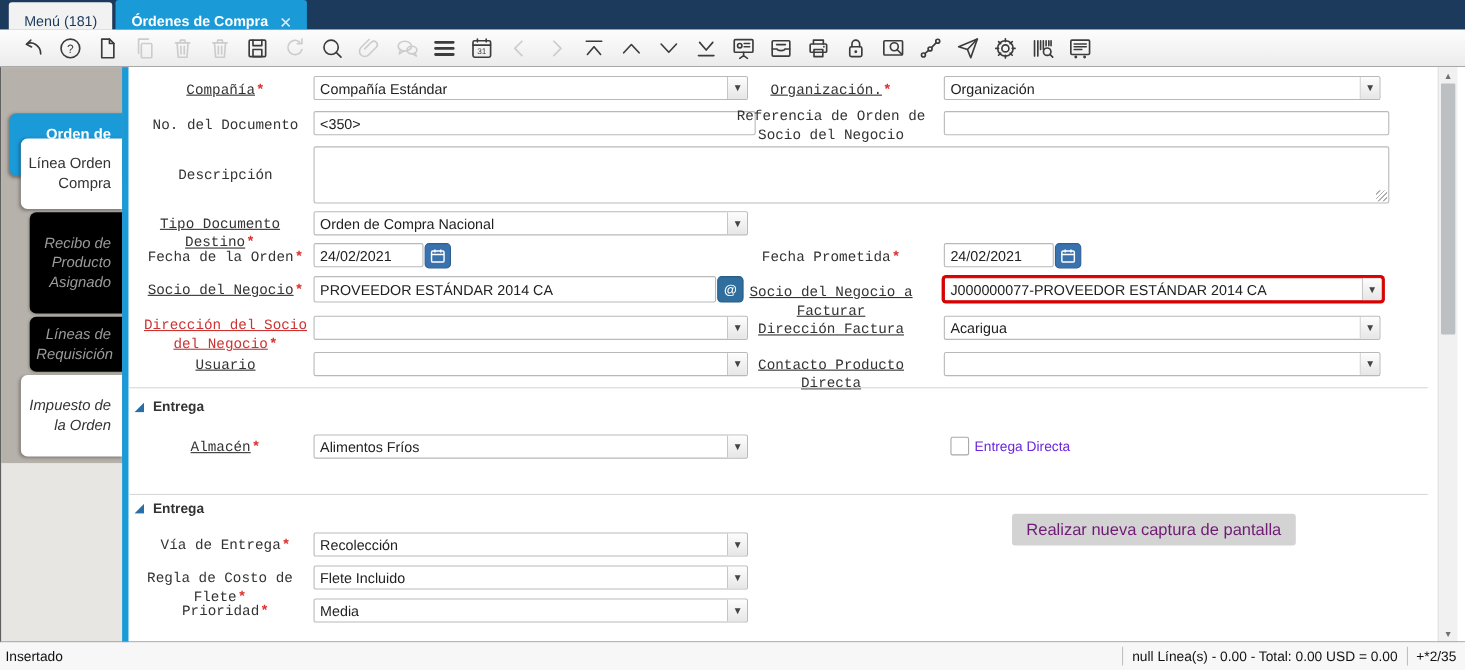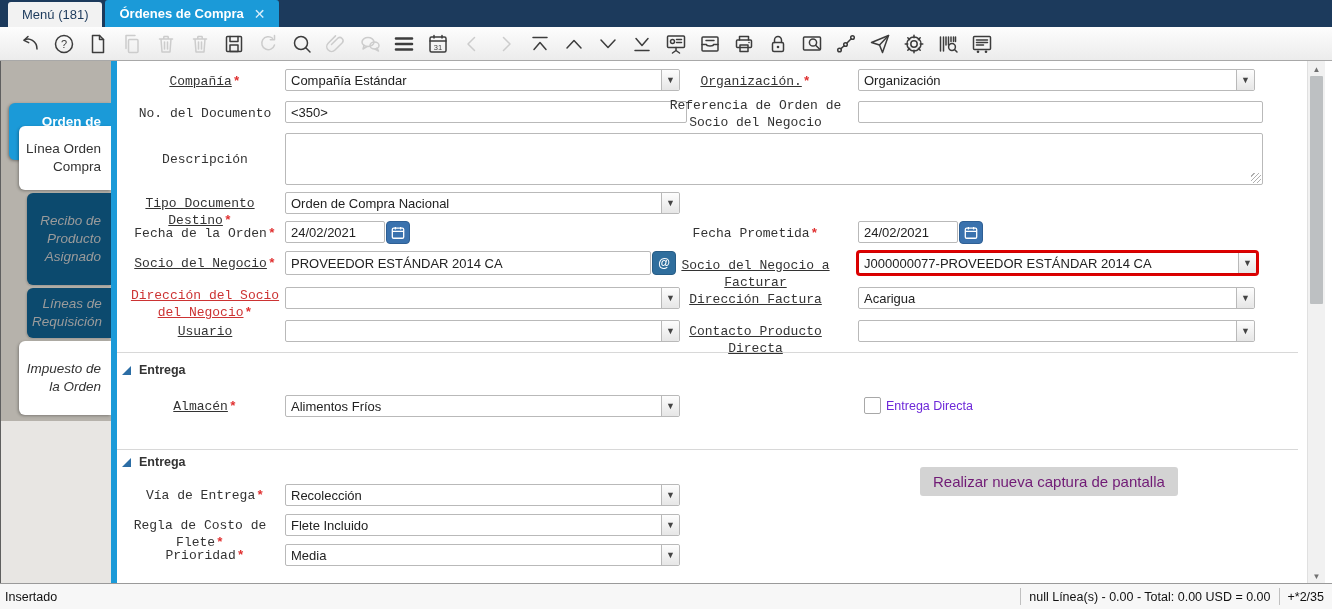--- a/index.html
+++ b/index.html
@@ -1,40 +1,40 @@
 <!DOCTYPE html>
 <html><head>
 <meta charset="utf-8">
 <style>
   html,body{margin:0;padding:0;}
   body{width:1332px;height:609px;overflow:hidden;font-family:"Liberation Sans",sans-serif;background:#fff;}
   .app{position:relative;width:1332px;height:609px;background:#fff;}
 
   
   .tabstrip{position:absolute;left:0;top:0;width:1332px;height:27px;background:#1c3a5c;display:flex;align-items:flex-end;}
-  .wtab{height:25px;display:flex;align-items:center;padding:0 14px;font-size:13px;cursor:pointer;}
+  .wtab{height:25px;display:flex;align-items:flex-end;padding:0 14px;font-size:13px;cursor:pointer;}
   .wtab.inactive{background:#f2f2f2;color:#1c3a5c;margin-left:8px;border-radius:3px 3px 0 0;}
   .wtab.active{background:#1b9ad8;color:#fff;font-weight:bold;height:27px;border-radius:3px 3px 0 0;margin-left:3px;}
   .wtab .close{margin-left:10px;font-weight:normal;color:#d9eefb;font-size:14px;line-height:1;}
 
   
   .toolbar{position:absolute;left:0;top:27px;width:1332px;height:34px;background:linear-gradient(#fdfdfd,#ececec);border-bottom:1px solid #a8a8a8;display:flex;align-items:center;padding-left:18px;box-sizing:border-box;gap:10px;}
   .tbtn{width:24px;height:24px;display:flex;align-items:center;justify-content:center;color:#3c3c3c;cursor:pointer;flex:0 0 auto;}
   .tbtn.disabled{color:#cccccc;cursor:default;}
   .tbtn svg{width:24px;height:24px;}
 
   
   .content{position:absolute;left:0;top:61px;width:1332px;height:523px;background:#fff;}
   .sidebar{position:absolute;left:0;top:0;width:111px;height:523px;background:#e8e6e3;border-left:1px solid #5f5f5f;box-sizing:border-box;}
   .sidebar .taupe{position:absolute;left:0;top:0;width:111px;height:360px;background:#b6b2ab;}
   .blueline{position:absolute;left:111px;top:0;width:6px;height:523px;background:#1b9ad8;}
   .stab{position:absolute;right:0;box-sizing:border-box;display:flex;flex-direction:column;justify-content:center;text-align:right;padding:6px 10px 6px 6px;font-size:13.5px;border-radius:6px 0 0 6px;line-height:1.35;cursor:pointer;}
   .stab.active{left:8px;background:#1b9ad8;color:#fff;font-weight:bold;box-shadow:-1px 1px 3px rgba(0,0,0,.35);}
   .stab.normal{left:18px;background:#fff;color:#333;box-shadow:-1px 1px 3px rgba(0,0,0,.3);}
-  .stab.disabled{left:26px;background:#0c4a6e;color:#9b9b9b;font-style:italic;cursor:default;box-shadow:-1px 1px 2px rgba(0,0,0,.15);align-items:center;}
+  .stab.disabled{left:26px;background:#000000;color:#9b9b9b;font-style:italic;cursor:default;box-shadow:-1px 1px 2px rgba(0,0,0,.15);}
   .stab.italic{font-style:italic;}
 
   .formarea{position:absolute;left:117px;top:0;width:1190px;height:523px;background:#fff;}
 
   
   .lbl{position:absolute;font-size:13px;color:#333;text-align:center;line-height:1.3;font-family:Liberation Mono, monospace;}
   .lbl .lnk{text-decoration:underline;cursor:pointer;}
   .lbl.err .lnk{color:#cc3333;}
   .ast{color:#e03030;font-style:normal;font-weight:bold;margin-left:1px;}
 

